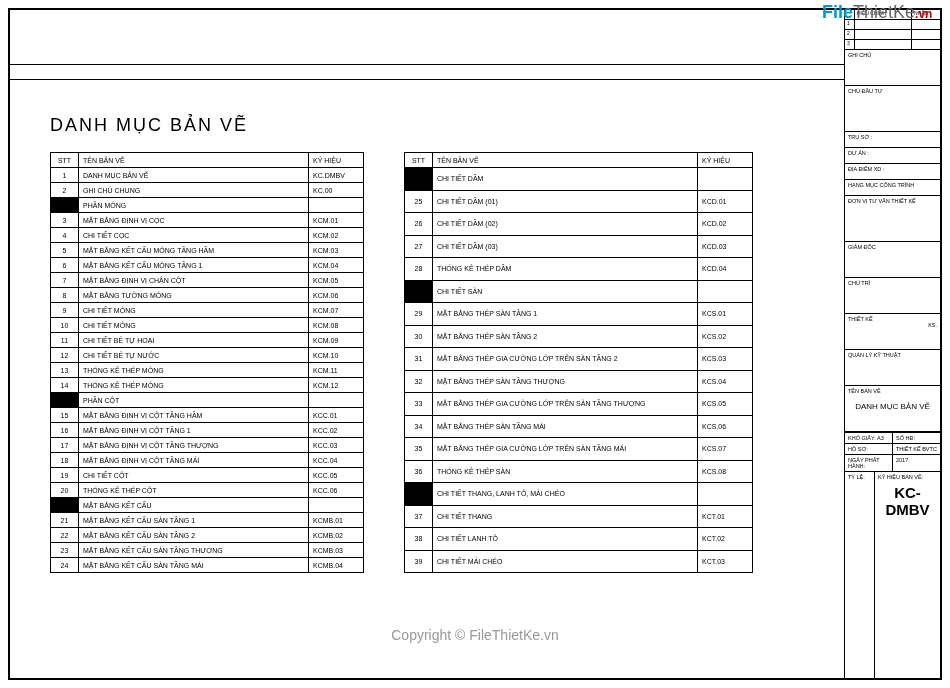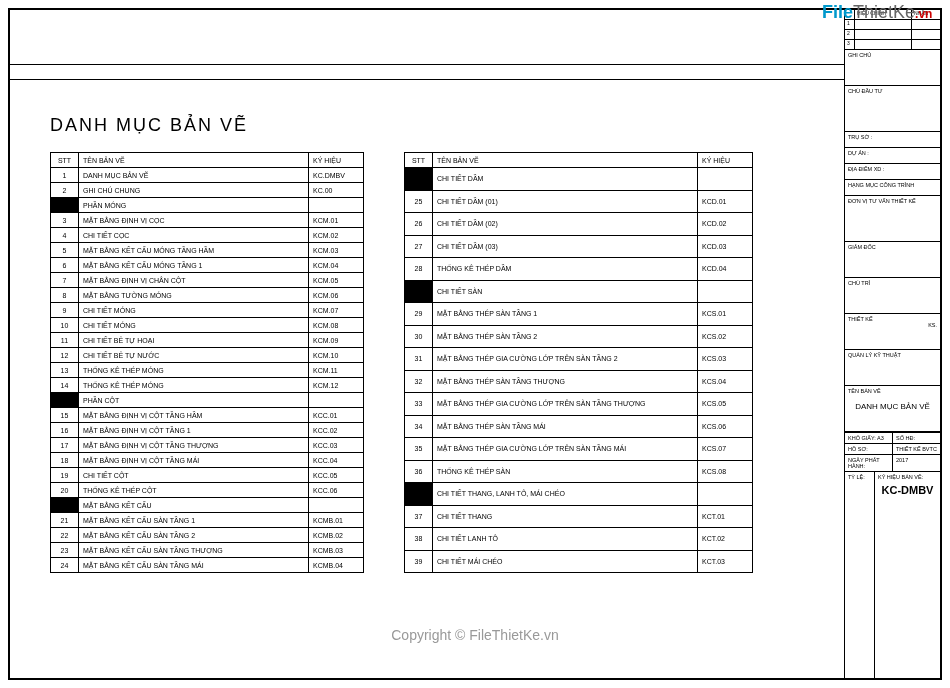--- a/index.html
+++ b/index.html
@@ -406,17 +406,17 @@
         <div>THIẾT KẾ BVTC</div>
       </div>
     <div class="row2 hr">
         <div>NGÀY PHÁT HÀNH:</div>
         <div>2017</div>
       </div>
     <div class="row2 hr" style="flex:1">
       <div style="flex:0 0 30px">TỶ LỆ:</div>
       <div style="position:relative">
         <div>KÝ HIỆU BẢN VẼ:</div>
-        <div style="font-size:11px;font-weight:bold;text-align:center;margin-top:4px">KC-DMBV</div>
+        <div style="font-size:15px;font-weight:bold;text-align:center;margin-top:4px">KC-DMBV</div>
       </div>
     </div>
   </div>
 </div>
 
 </body></html>

